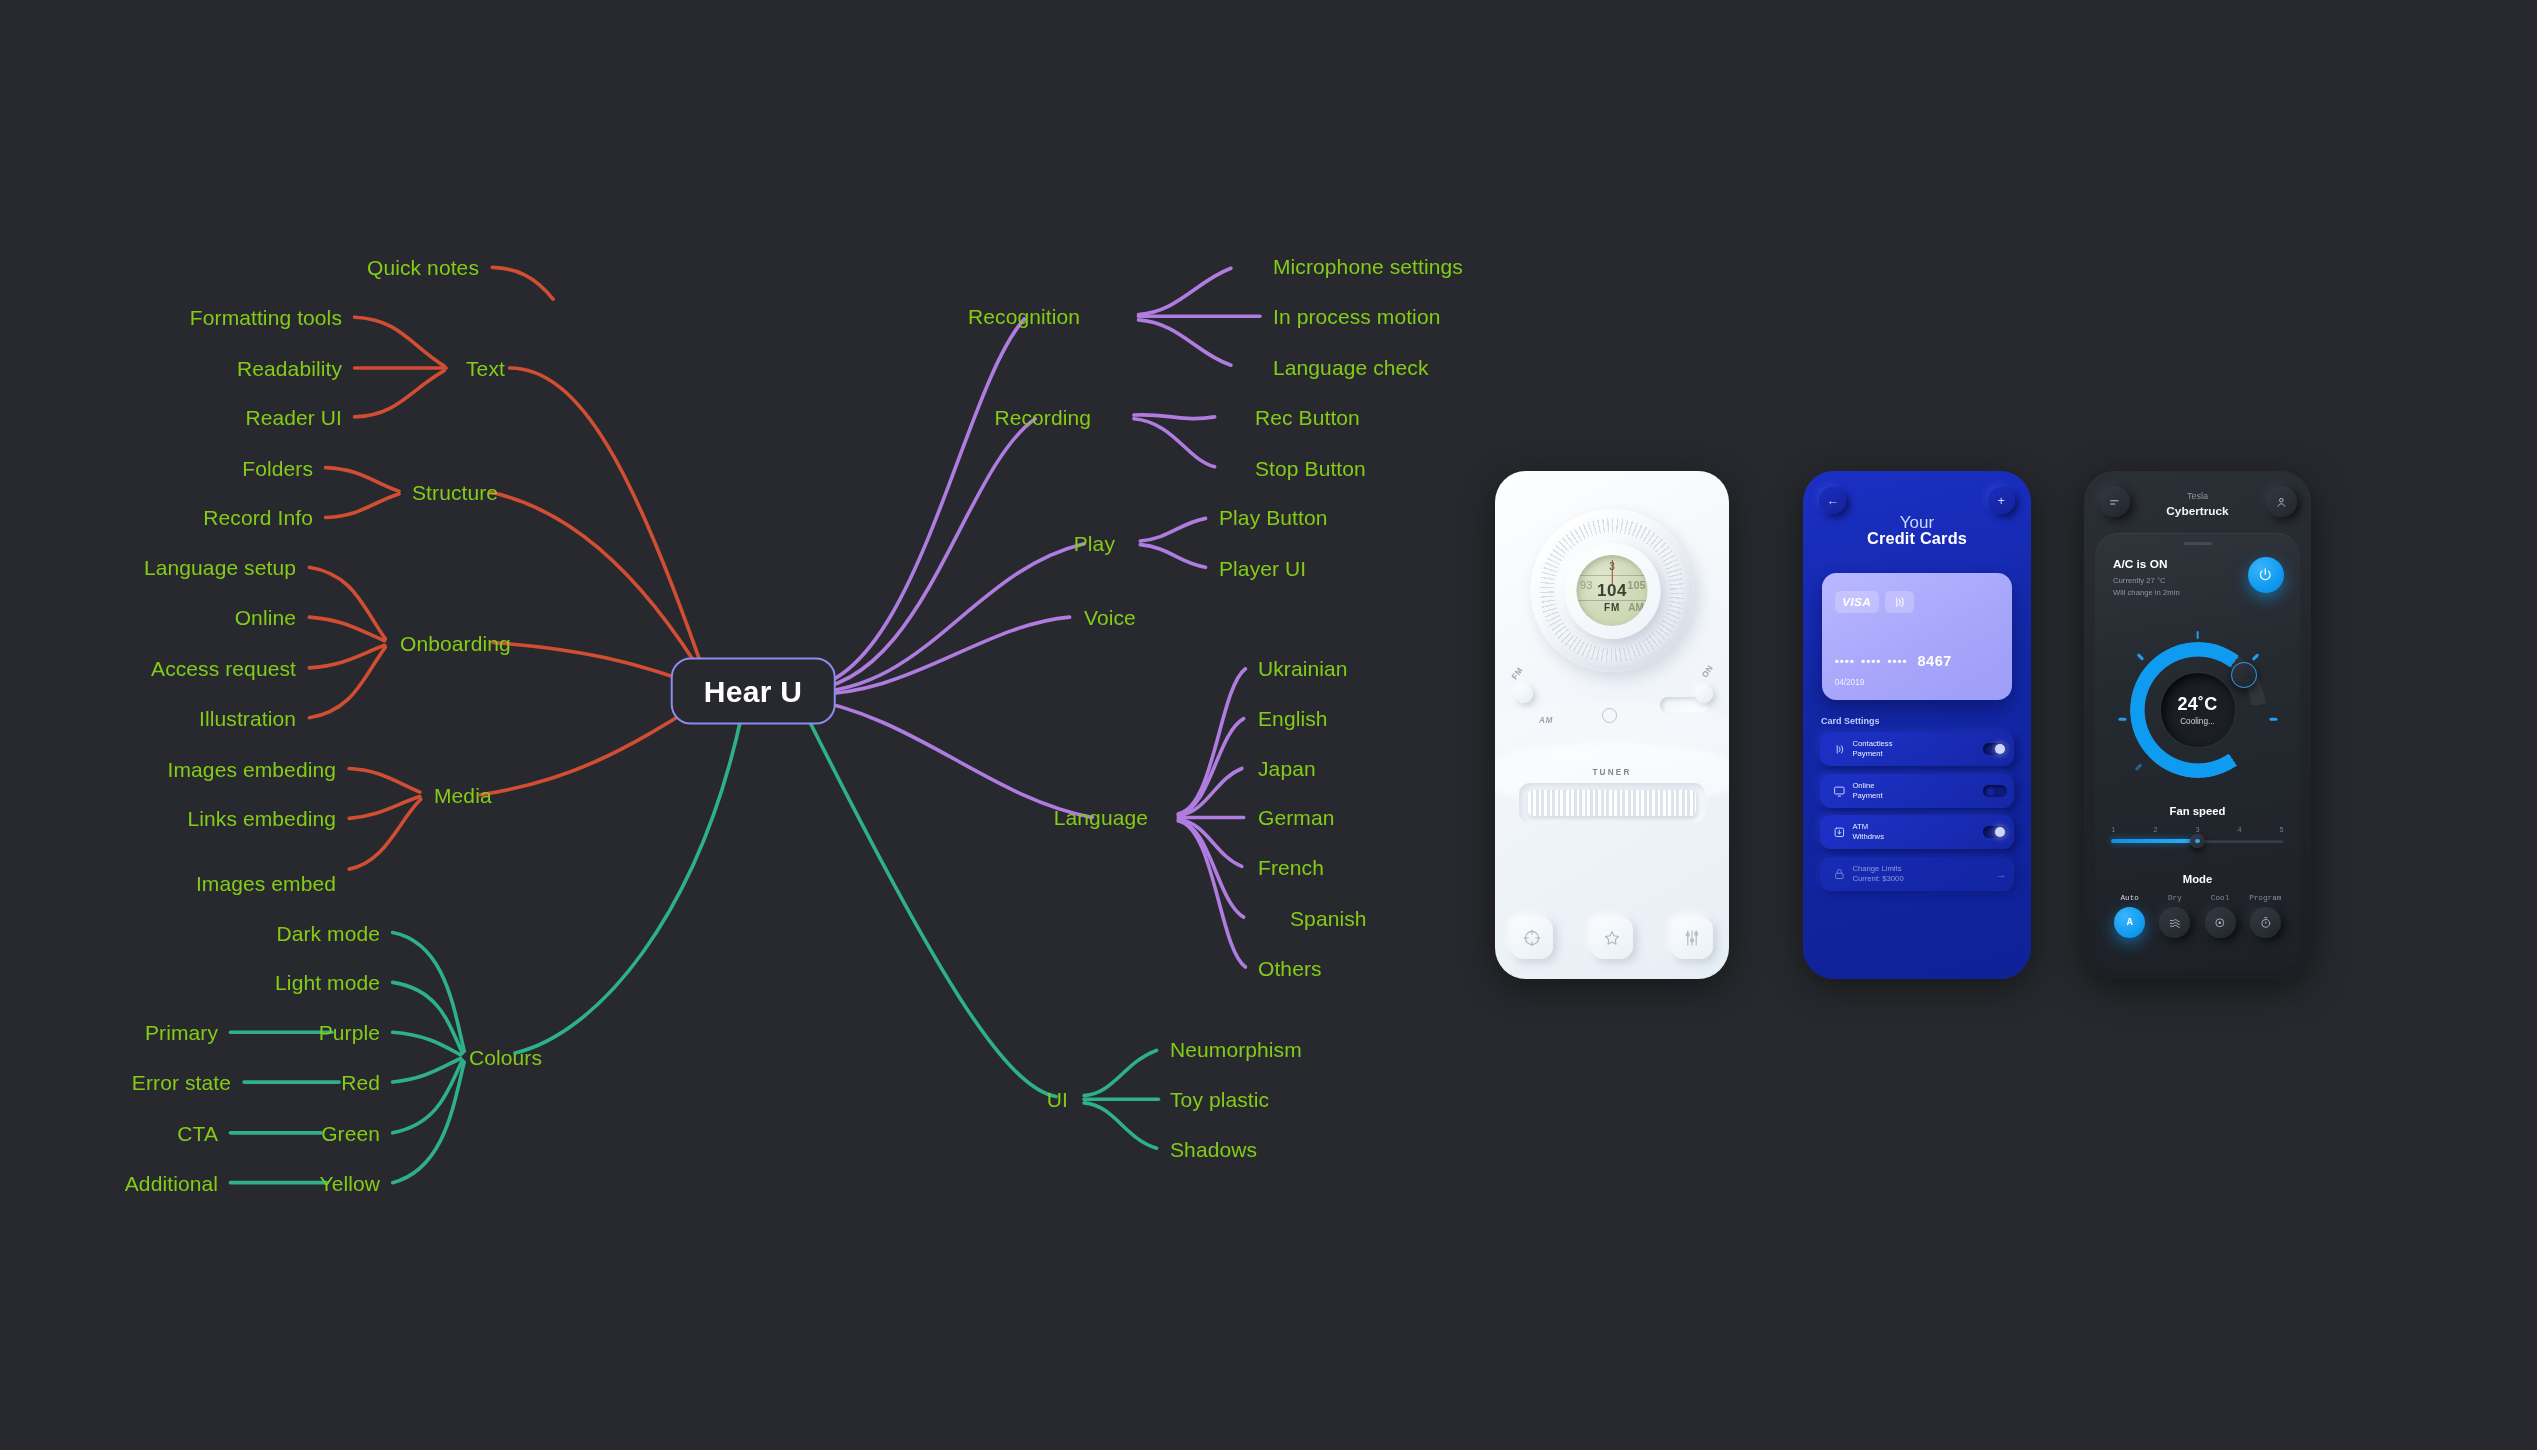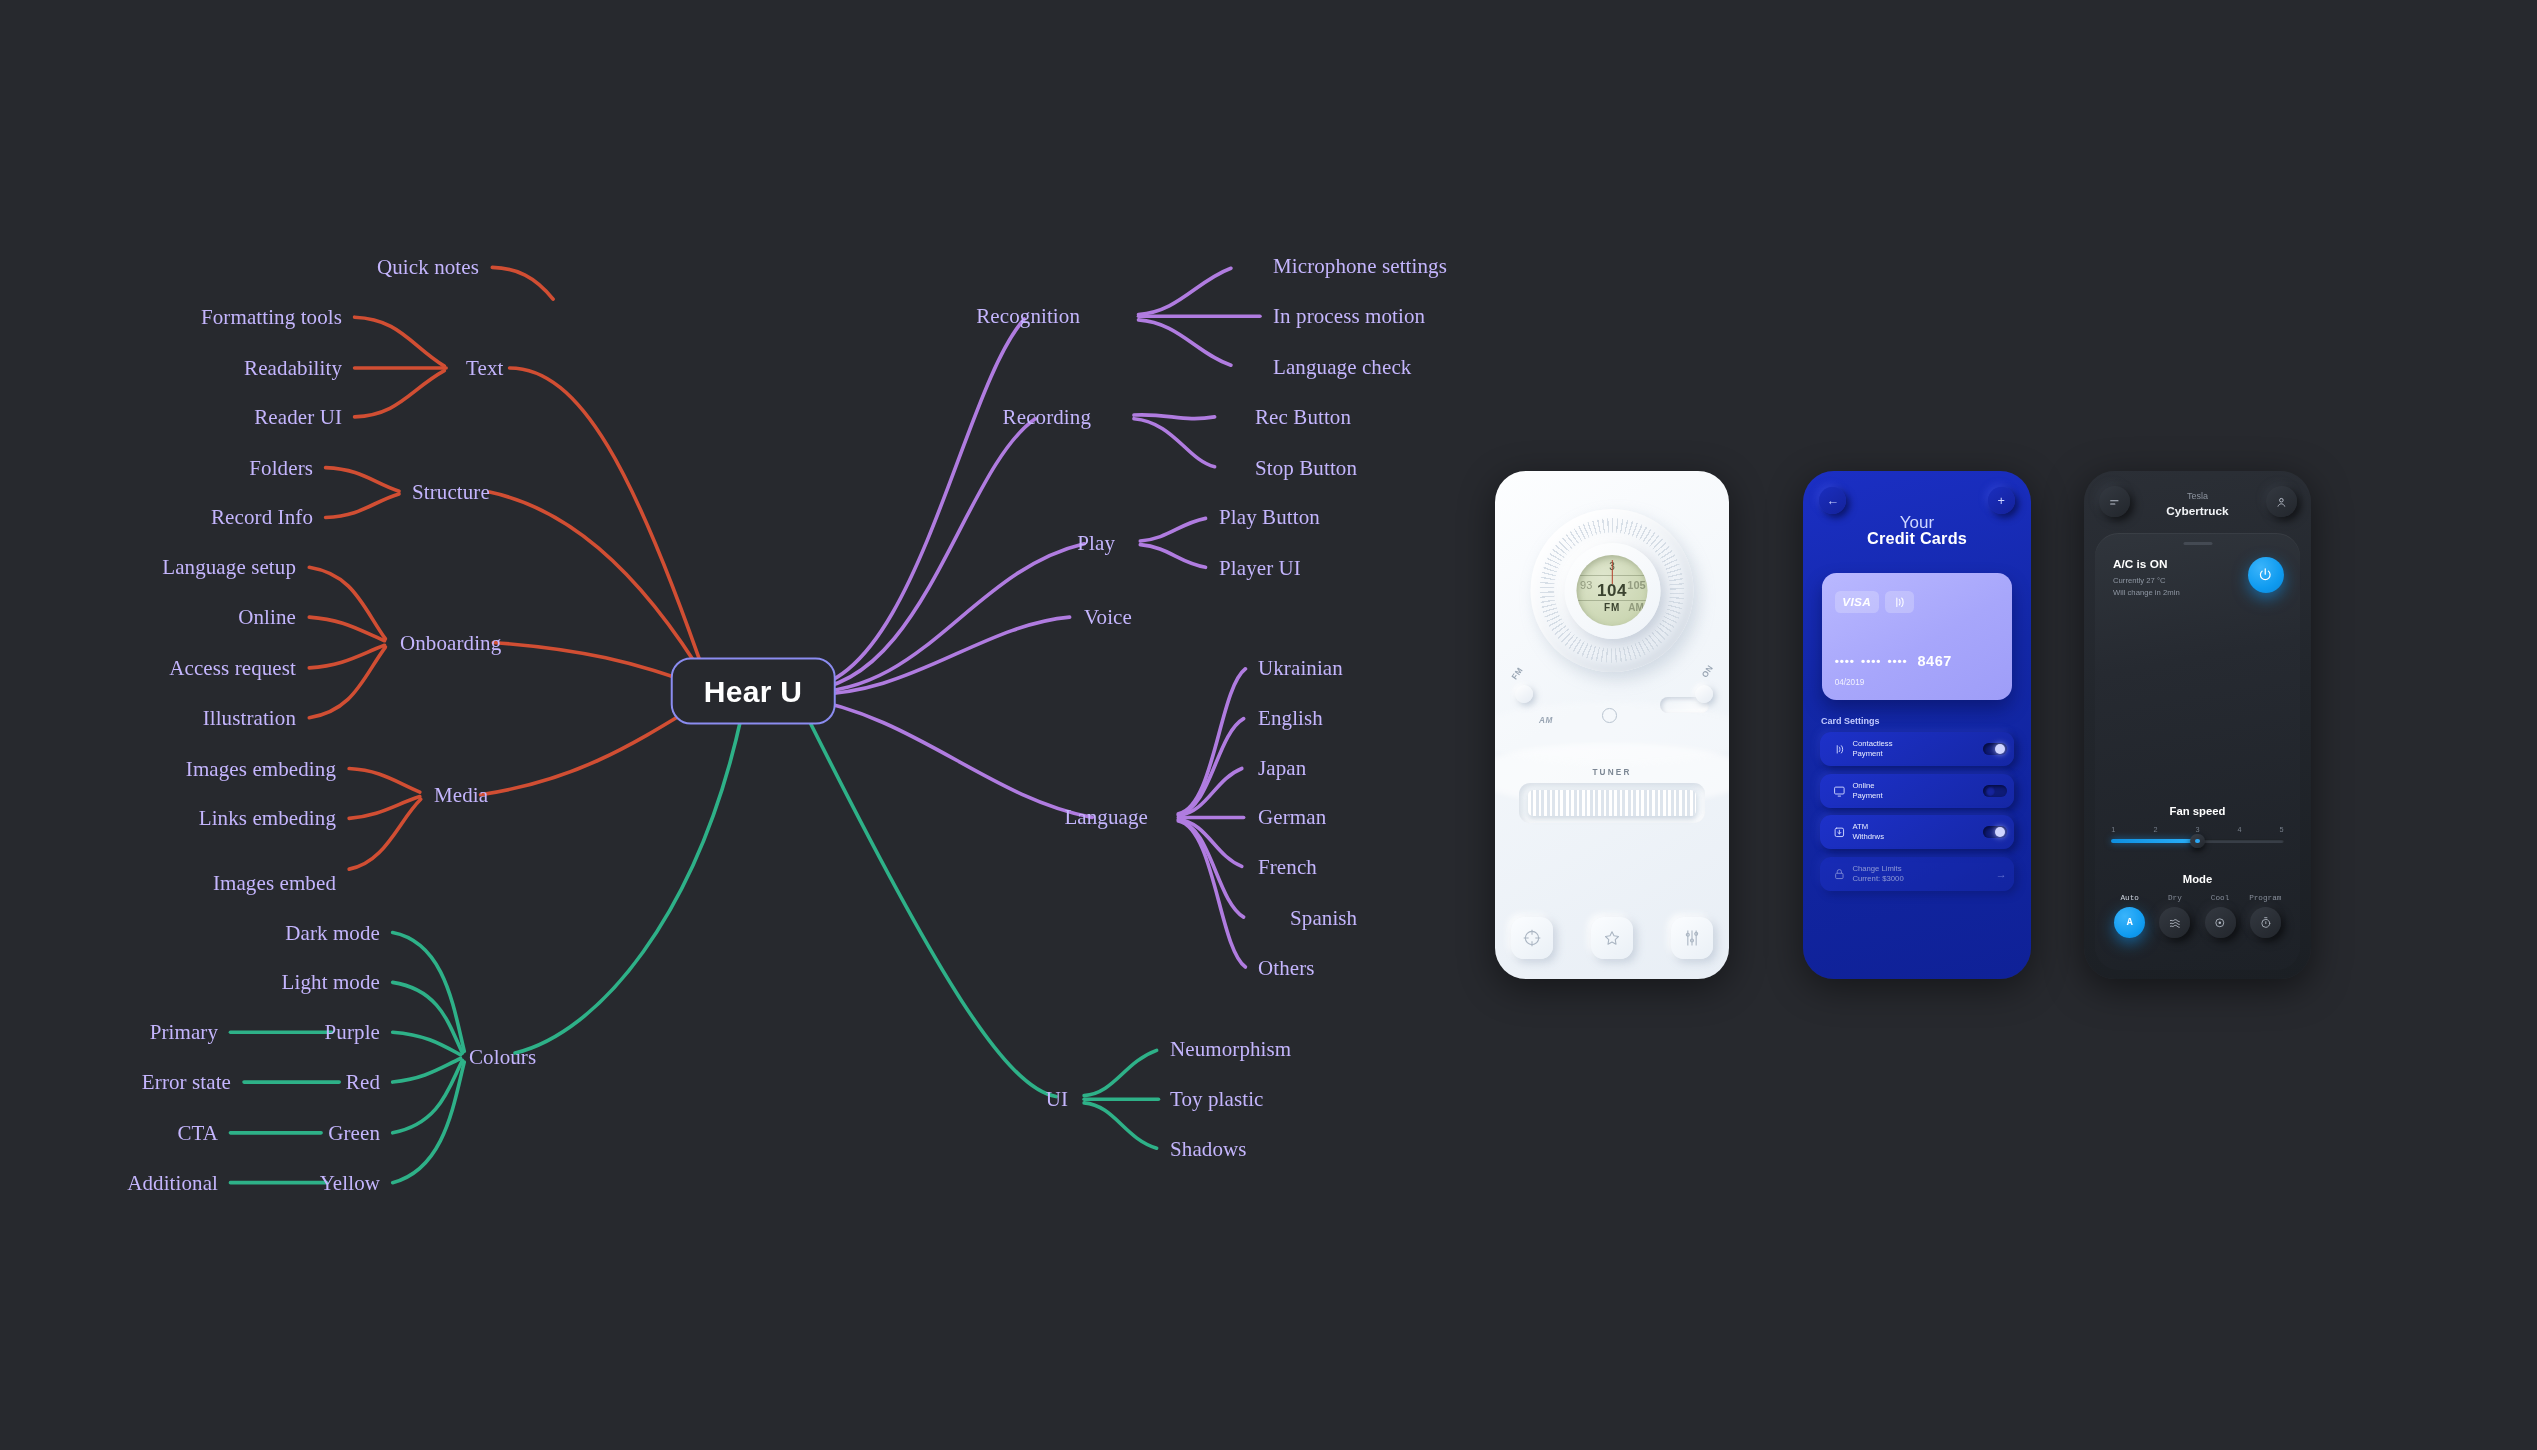--- a/index.html
+++ b/index.html
@@ -1,21 +1,21 @@
 <!DOCTYPE html>
 <html style="font-size:14.5px"><head>
 <meta charset="utf-8">
 <style>
   html,body{margin:0;padding:0;background:#27292e;}
   body{width:2538px;height:1450px;overflow:hidden;
        font-family:"Liberation Sans","DejaVu Sans",sans-serif;}
   #stage{position:relative;width:2538px;height:1450px;background:#27292e;}
   svg.edges{position:absolute;left:0;top:0;width:2538px;height:1450px;pointer-events:none;}
-  .node{position:absolute;color:#c4b5fd;font-size:21px;line-height:1;white-space:nowrap;
-        letter-spacing:0.1px;font-family:Liberation Serif, serif;}
+  .node{position:absolute;color:#84cc16;font-size:21px;line-height:1;white-space:nowrap;
+        letter-spacing:0.1px;}
   .node.r{transform:translate(-100%,-50%);}   
   .node.l{transform:translate(0,-50%);}       
   .central{position:absolute;transform:translate(-50%,-50%);
            border:2.7px solid #8b8cf0;border-radius:20px;
            padding:14.5px 31px;color:#fff;font-size:30px;font-weight:700;
            letter-spacing:0.3px;background:#27292e;}
 
   
   .phone{position:absolute;border-radius:31px;overflow:hidden;}
 
@@ -516,20 +516,35 @@
         <div>Currently 27 °C</div>
         <div>Will change in 2min</div>
       </div>
       <div class="power">
         <svg width="14.5" height="14.5" viewBox="0 0 24 24" fill="none" stroke="#fff" stroke-width="2" stroke-linecap="round">
           <path d="M12 3v9"></path>
             <path d="M6.8 6.8a8 8 0 1010.4 0"></path>
         </svg>
       </div>
 
+      <div class="gaugewrap">
+        <div class="gaugebg"></div>
+        <div class="gauge"></div>
+        <div class="gtick" style="left:50%;top:-11px;transform:translateX(-50%);"></div>
+        <div class="gtick" style="left:-9px;top:54%;transform:rotate(90deg);"></div>
+        <div class="gtick" style="right:-9px;top:54%;transform:rotate(90deg);"></div>
+        <div class="gtick" style="left:9px;top:11px;transform:rotate(-45deg);"></div>
+        <div class="gtick" style="right:9px;top:11px;transform:rotate(45deg);"></div>
+        <div class="gtick" style="left:7.3px;bottom:7.3px;transform:rotate(45deg);opacity:.5;"></div>
+        <div class="handle"></div>
+        <div class="gaugehole">
+          <div class="temp">24˚C</div>
+          <div class="tstate">Cooling...</div>
+        </div>
+      </div>
 
       <div class="fanttl">Fan speed</div>
       <div class="scale">
         <span>1</span>
         <span>2</span>
         <span>3</span>
         <span>4</span>
         <span>5</span>
       </div>
       <div class="track">

